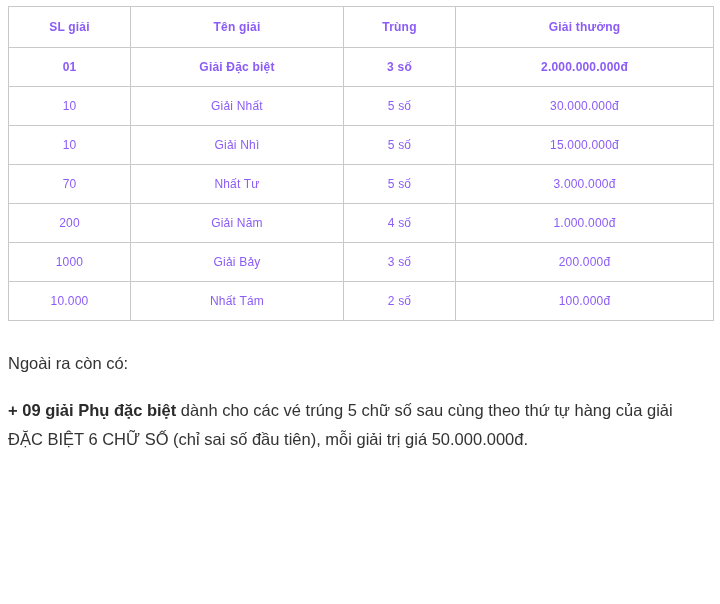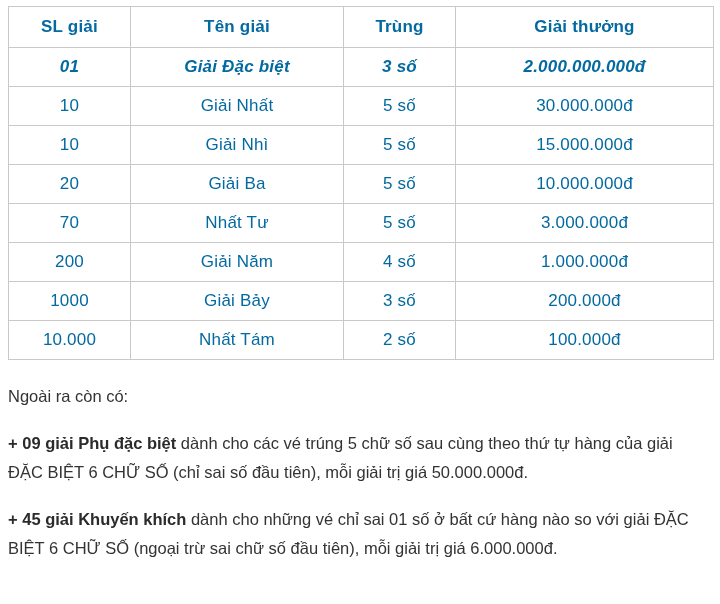--- a/index.html
+++ b/index.html
@@ -23,47 +23,46 @@
   }
   table.prize-table col.c-qty   { width: 122px; }
   table.prize-table col.c-name  { width: 213px; }
   table.prize-table col.c-match { width: 112px; }
   table.prize-table col.c-prize { width: 258px; }
   table.prize-table th,
   table.prize-table td {
     border: 1px solid #c9c9c9;
     text-align: center;
     vertical-align: middle;
-    font-size: 17px;
-    color: #0369a1;
+    font-size: 12px;
+    color: #8b5cf6;
     padding: 0 4px;
     height: 39px;
     font-weight: 400;
     letter-spacing: 0.2px;
   }
   table.prize-table th {
     height: 41px;
     font-weight: 700;
   }
   table.prize-table tr.bold-row td {
     font-weight: 700;
-    font-style: italic;
   }
   .notes {
     margin-top: 8px;
     padding-right: 2px;
     font-size: 16.5px;
     color: #333333;
   }
   .notes p {
     margin: 0;
     line-height: 29px;
   }
   .notes p.intro {
-    margin-top: 22px;
+    margin-top: 28px;
   }
   .notes p.note-item {
     margin-top: 18px;
   }
   .notes strong {
     font-weight: 700;
     color: #2b2b2b;
     text-align: center;
   }
 </style>
@@ -100,26 +99,20 @@
       <td>5 số</td>
       <td>30.000.000đ</td>
     </tr>
         <tr>
       <td>10</td>
       <td>Giải Nhì</td>
       <td>5 số</td>
       <td>15.000.000đ</td>
     </tr>
         <tr>
-      <td>20</td>
-      <td>Giải Ba</td>
-      <td>5 số</td>
-      <td>10.000.000đ</td>
-    </tr>
-        <tr>
       <td>70</td>
       <td>Nhất Tư</td>
       <td>5 số</td>
       <td>3.000.000đ</td>
     </tr>
         <tr>
       <td>200</td>
       <td>Giải Năm</td>
       <td>4 số</td>
       <td>1.000.000đ</td>
@@ -135,16 +128,15 @@
       <td>Nhất Tám</td>
       <td>2 số</td>
       <td>100.000đ</td>
     </tr>
       </tbody>
   </table>
 
   <div class="notes">
     <p class="intro">Ngoài ra còn có:</p>
     <p class="note-item"><strong>+ 09 giải Phụ đặc biệt</strong><span> dành cho các vé trúng 5 chữ số sau cùng theo thứ tự hàng của giải ĐẶC BIỆT 6 CHỮ SỐ (chỉ sai số đầu tiên), mỗi giải trị giá 50.000.000đ.</span></p>
-    <p class="note-item"><strong>+ 45 giải Khuyến khích</strong><span> dành cho những vé chỉ sai 01 số ở bất cứ hàng nào so với giải ĐẶC BIỆT 6 CHỮ SỐ (ngoại trừ sai chữ số đầu tiên), mỗi giải trị giá 6.000.000đ.</span></p>
   </div>
 
 </div>
 
 </body></html>

